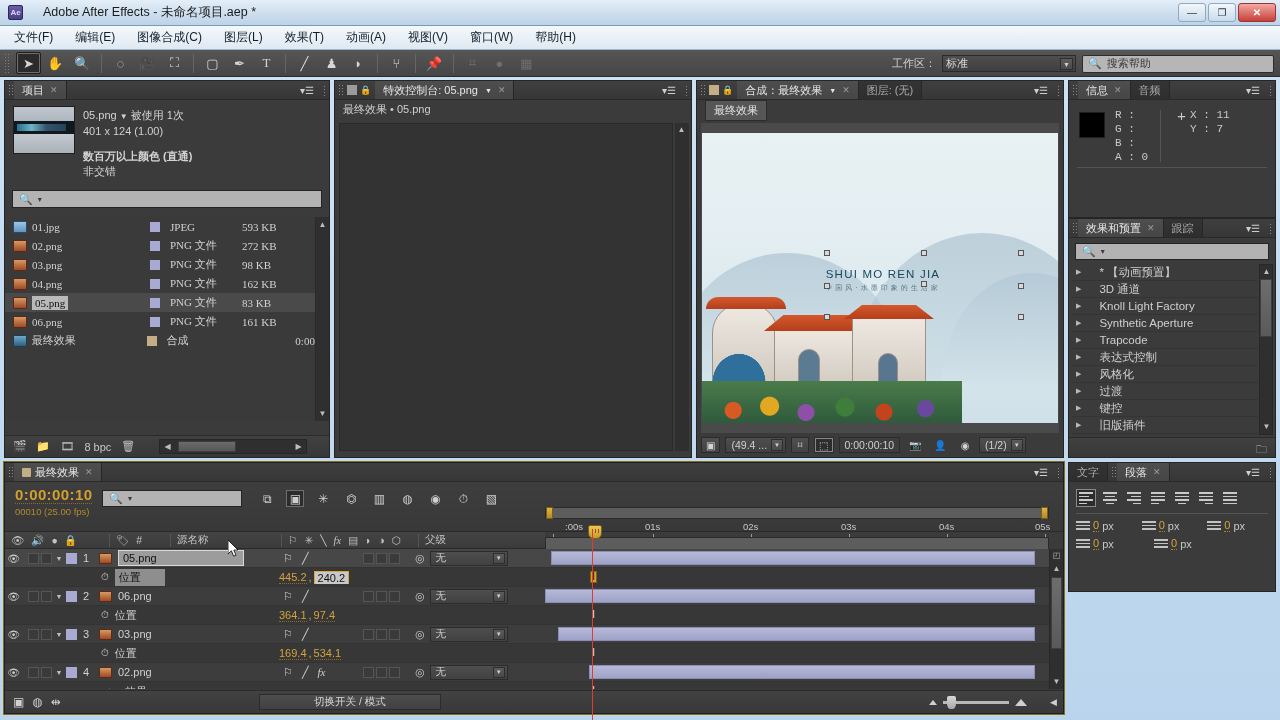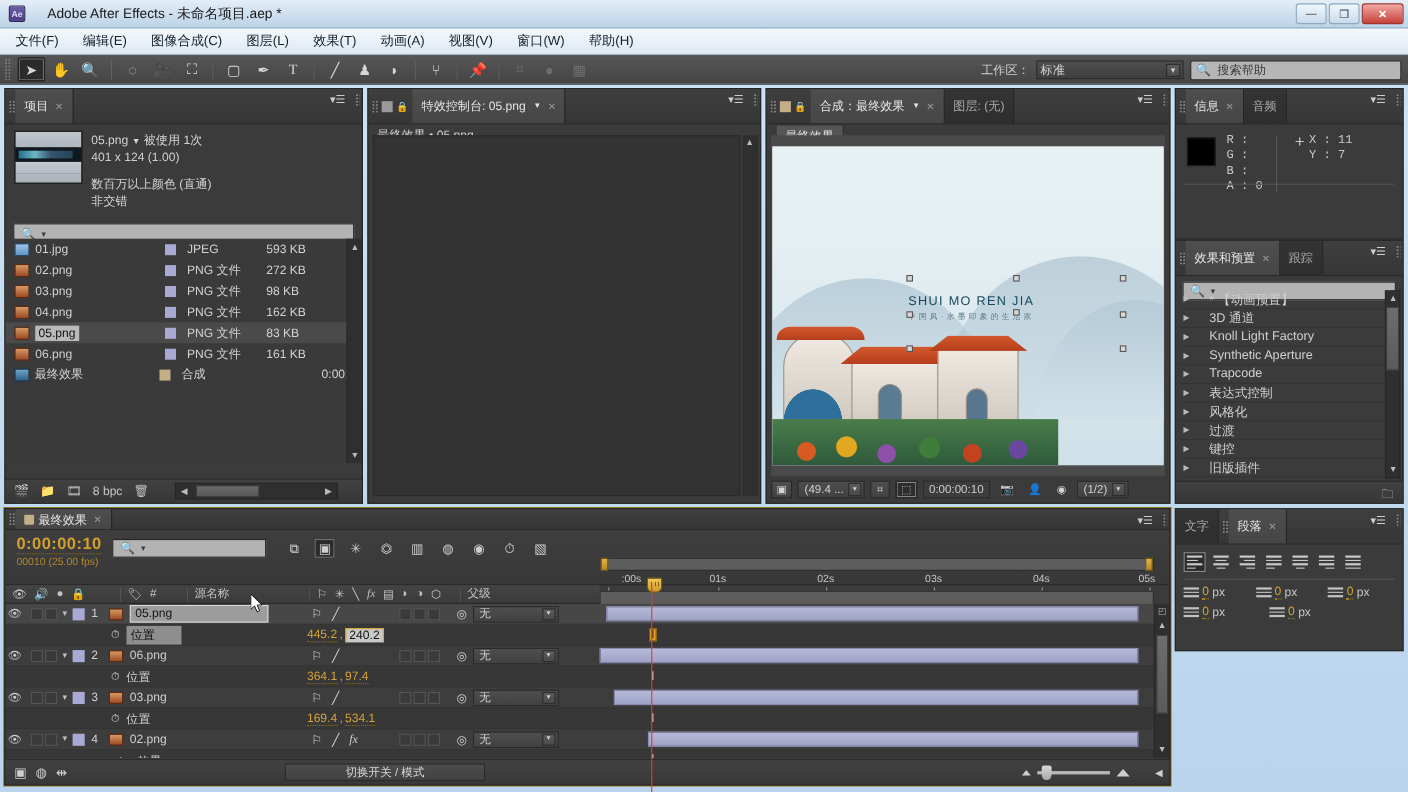--- a/index.html
+++ b/index.html
@@ -51,21 +51,21 @@
   .ws-select { width:134px;height:17px;background:linear-gradient(#4e4e4e,#3f3f3f); border:1px solid #2b2b2b;
      display:flex;align-items:center; padding:0 3px; color:#d8d8d8; font-size:11px; position:relative;}
   .ws-select .arr { position:absolute; right:2px; top:2px; width:13px;height:12px;
      background:linear-gradient(#5c5c5c,#4a4a4a); border:1px solid #2d2d2d; display:flex;align-items:center;justify-content:center;
      font-size:7px; color:#cfcfcf;}
   .help-search { width:192px;height:18px;background:#b6b6b6;border:1px solid #2c2c2c;border-radius:2px;
      display:flex;align-items:center;gap:5px;padding:0 5px; color:#3a3a3a; font-size:11px;}
 
   
   .panel { position:absolute; background:#3b3b3b; border:1px solid #252525; }
-  .ptabs { height:32px; background:linear-gradient(#3f3f3f,#363636); border-bottom:1px solid #2a2a2a;
+  .ptabs { height:19px; background:linear-gradient(#3f3f3f,#363636); border-bottom:1px solid #2a2a2a;
      display:flex; align-items:stretch; position:relative;}
   .ptab { display:flex;align-items:center; gap:4px; padding:0 8px; font-size:11px; color:#a9a9a9;
      background:linear-gradient(#343434,#2e2e2e); border-right:1px solid #262626;}
   .ptab.active { background:linear-gradient(#4e4e4e,#464646); color:#e6e6e6;}
   .ptab .x { font-size:9px; color:#9a9a9a; margin-left:2px;}
   .ptab .dot { width:9px;height:9px;border-radius:1px; }
   .pmenu { position:absolute; right:14px; top:3px; width:16px;height:13px; color:#cfcfcf; font-size:10px;
      display:flex;align-items:center;justify-content:center;}
   .pgrip-r { position:absolute; right:2px; top:4px; width:4px;height:11px;
      background-image:radial-gradient(#8a8a8a 32%, transparent 33%); background-size:3px 3px;}
@@ -77,29 +77,29 @@
   .proj-head { display:flex; padding:6px 4px 4px 8px; gap:8px; height:82px;}
   .proj-thumb { width:62px;height:48px; border:1px solid #1f1f1f; background:#2a2a2a; overflow:hidden;}
   .proj-thumb .r1{height:14px;background:linear-gradient(#bfc6cc,#aeb6be);}
   .proj-thumb .r2{height:13px;background:#101820; position:relative;}
   .proj-thumb .r2:after{content:"";position:absolute;left:3px;top:3px;right:8px;height:7px;
     background:linear-gradient(90deg,#2a7ea0,#7fd1e4 30%,#3a5f7a 60%,#2a4b62);opacity:.85;}
   .proj-thumb .r3{height:11px;background:linear-gradient(#c3c9cf,#b4bbc2);}
   .proj-thumb .r4{height:10px;background:linear-gradient(#b4bbc2,#a8b0b7);}
   .proj-meta { font-size:11px; color:#d4d4d4; line-height:15px; padding-top:2px;}
   .proj-meta .ln2 { color:#cfcfcf; }
-  .proj-meta .sp { margin-top:10px;}
+  .proj-meta .sp { margin-top:10px;font-weight:bold;}
   .proj-search { margin:8px 7px 0 7px; height:18px; background:#b3b3b3; border:1px solid #242424;
      display:flex; align-items:center; gap:5px; padding:0 6px; color:#3c3c3c; font-size:11px;}
   .cols { margin-top:11px; height:16px; background:linear-gradient(#4a4a4a,#3f3f3f);
      border-top:1px solid #2a2a2a; border-bottom:1px solid #2a2a2a; display:flex; align-items:center;
      font-size:11px; color:#cacaca;}
   .cols > div { border-right:1px solid #313131; height:16px; line-height:16px; padding-left:6px;}
   .filelist { position:absolute; left:0; right:0; top:136px; bottom:36px; overflow:hidden; background:#3a3a3a;}
-  .frow { display:flex; align-items:center; height:19px; font-size:11px; color:#d2d2d2; }
+  .frow { display:flex; align-items:center; height:19px; font-size:11px; color:#d2d2d2;font-family:Liberation Serif, serif; }
   .frow .ic { width:14px;height:12px;margin:0 5px 0 8px; border-radius:1px;}
   .ic.jpg { background:linear-gradient(#9ec6e8,#5d93c4); border:1px solid #2b4a68;}
   .ic.png { background:linear-gradient(#d79a63,#9e4a25); border:1px solid #5c2a14;}
   .ic.comp{ background:linear-gradient(#6fa8c9,#2d5f84); border:1px solid #1d3a52;}
   .frow .nm { width:118px; }
   .frow .nm span.hl { background:#b9b9b9; color:#101010; padding:1px 3px; }
   .frow .sw { width:10px;height:10px;margin-right:10px;}
   .sw.png-c { background:#a9aad4; }
   .sw.comp-c{ background:#c3ae86; }
   .frow .ty { width:72px; }

